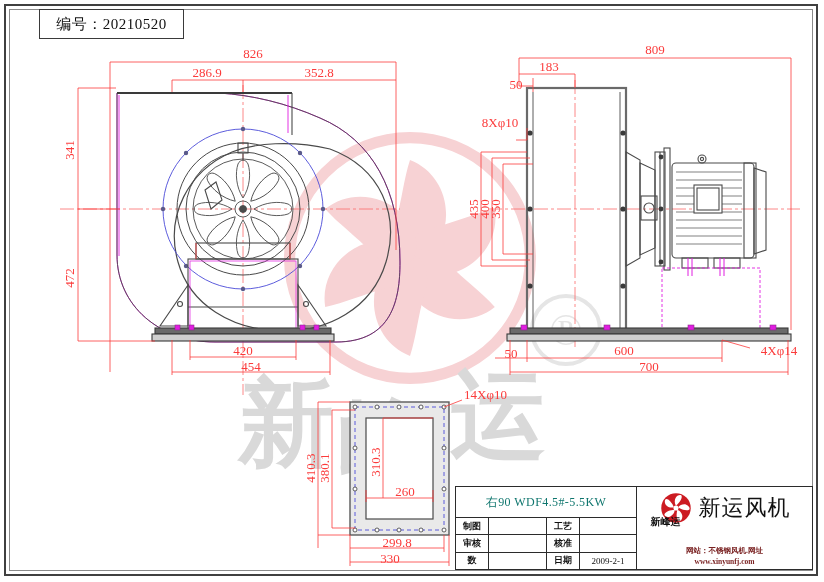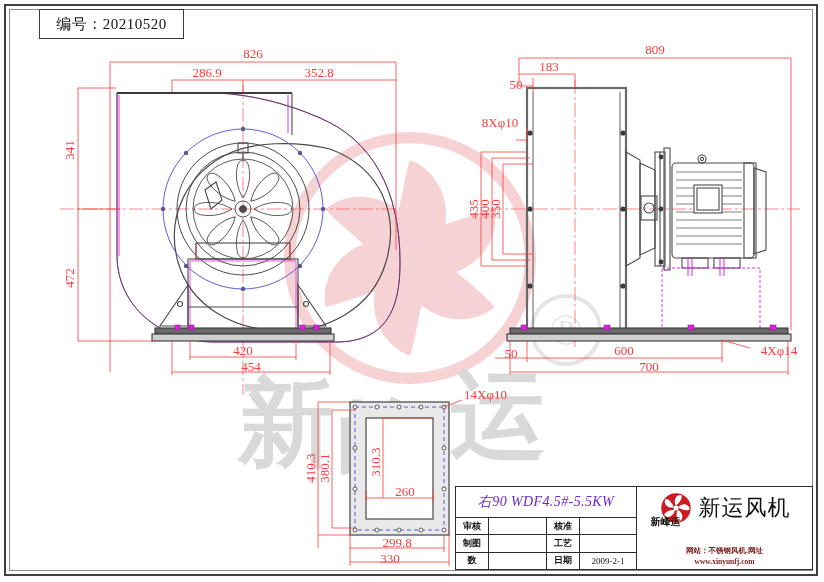--- a/index.html
+++ b/index.html
@@ -15,21 +15,21 @@
   svg.layer{position:absolute;left:0;top:0;width:824px;height:582px;}
 
   
   .dim{fill:#fb3b3b;font-family:"Liberation Serif",serif;font-size:13px;}
   .dimv{fill:#fb3b3b;font-family:"Liberation Serif",serif;font-size:13px;}
 
   
   .tb{position:absolute;left:455px;top:486px;width:358px;height:84px;border:1.5px solid #2b2b2b;box-sizing:border-box;background:#fff;display:flex;}
   .tb-left{width:180px;border-right:1.5px solid #2b2b2b;display:flex;flex-direction:column;}
   .tb-model{height:30px;border-bottom:1px solid #2b2b2b;display:flex;align-items:center;justify-content:center;
-            font-size:14px;color:#6d28d9;letter-spacing:.4px;white-space:nowrap;font-style:italic;}
+            font-size:12px;color:#0f766e;letter-spacing:.4px;white-space:nowrap;}
   .tb-rows{flex:1;display:flex;flex-direction:column;}
   .tb-row{flex:1;display:flex;border-bottom:1px solid #2b2b2b;}
   .tb-row:last-child{border-bottom:none;}
   .tb-c{border-right:1px solid #2b2b2b;display:flex;align-items:center;justify-content:center;font-size:9px;color:#111;}
   .tb-c.last{border-right:none;}
   .c-lbl{width:32px;font-weight:bold;}
   .c-val{flex:1;}
   .c-val2{width:56px;}
   .tb-right{flex:1;display:flex;flex-direction:column;align-items:center;justify-content:center;padding-top:2px;}
   .brand{display:flex;align-items:center;gap:6px;}
@@ -405,30 +405,30 @@
   <div class="numbox">
     <span>编号：20210520</span>
   </div>
 
   <div class="tb">
     <div class="tb-left">
       <div class="tb-model">右90 WDF4.5#-5.5KW</div>
       <div class="tb-rows">
 
         <div class="tb-row">
+          <div class="tb-c c-lbl">制图</div>
+          <div class="tb-c c-val"></div>
+          <div class="tb-c c-lbl">工艺</div>
+          <div class="tb-c c-val2 last"></div>
+        </div>
+
+        <div class="tb-row">
           <div class="tb-c c-lbl">审核</div>
           <div class="tb-c c-val"></div>
           <div class="tb-c c-lbl">核准</div>
-          <div class="tb-c c-val2 last"></div>
-        </div>
-
-        <div class="tb-row">
-          <div class="tb-c c-lbl">制图</div>
-          <div class="tb-c c-val"></div>
-          <div class="tb-c c-lbl">工艺</div>
           <div class="tb-c c-val2 last"></div>
         </div>
 
         <div class="tb-row">
           <div class="tb-c c-lbl">数</div>
           <div class="tb-c c-val"></div>
           <div class="tb-c c-lbl">日期</div>
           <div class="tb-c c-val2 last">2009-2-1</div>
         </div>
       </div>

